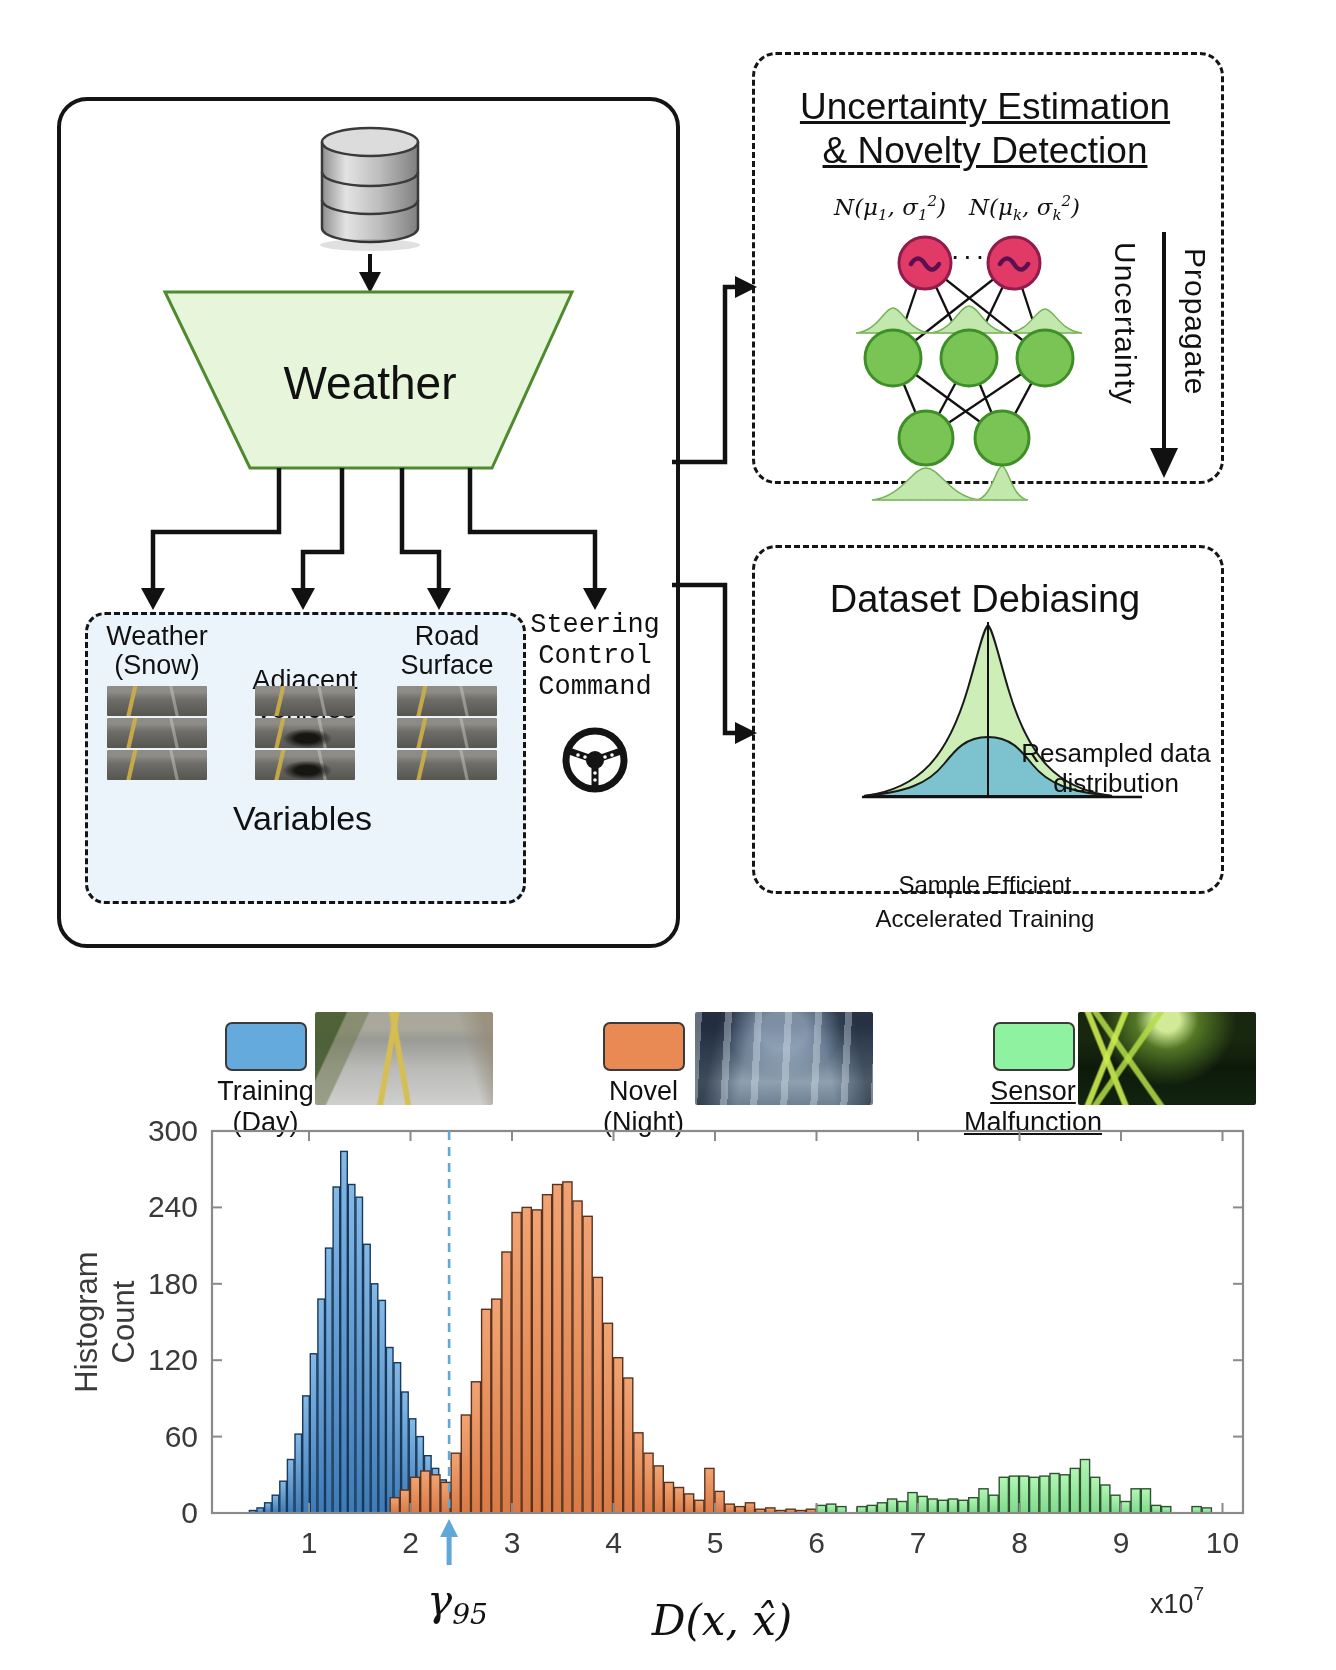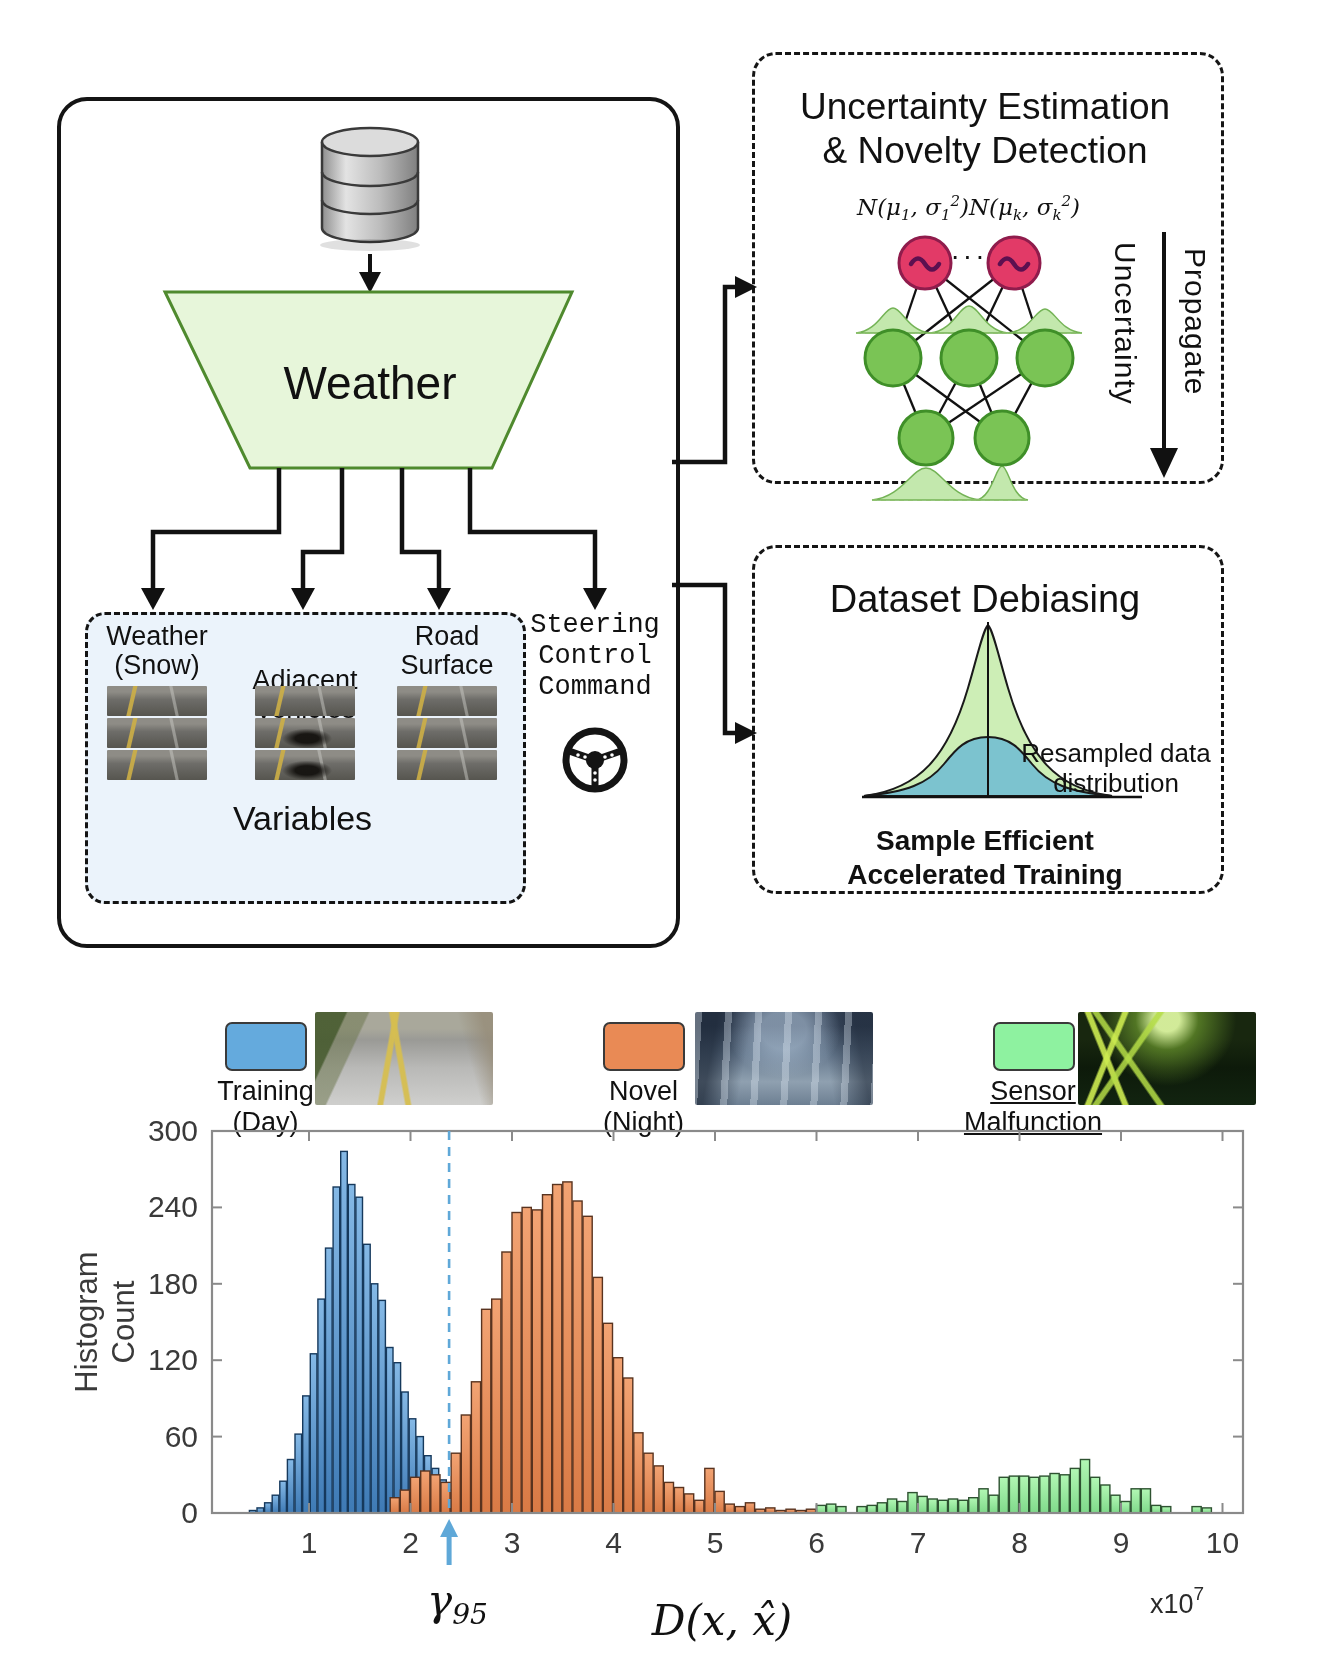--- a/index.html
+++ b/index.html
@@ -11,29 +11,29 @@
   .outer-box{left:57px;top:97px;width:615px;height:843px;border:4px solid #141414;border-radius:30px;background:#fff;}
   .latent-box{left:85px;top:612px;width:435px;height:286px;border:3.5px dashed #141414;border-radius:20px;background:#ebf3fb;}
   .dash-box{border:3px dashed #151515;border-radius:24px;background:#fff;}
   .ubox{left:752px;top:52px;width:466px;height:426px;}
   .dbox{left:752px;top:545px;width:466px;height:343px;}
   
   .enc-label{left:170px;top:356px;width:400px;font-size:46px;}
   .col-label{top:622px;width:150px;font-size:27px;line-height:29px;}
   .latent-caption{left:110px;top:800px;width:385px;font-size:34px;line-height:37px;}
   .steering-label{left:522px;top:610px;width:146px;font-size:27px;line-height:31px;font-family:Liberation Mono, monospace;}
-  .u-title{left:752px;top:85px;width:466px;font-size:37px;line-height:44px;}
+  .u-title{left:752px;top:85px;width:466px;font-size:37px;line-height:44px;text-decoration:underline;}
   .node-label{top:192px;width:130px;font-size:23px;font-family:"DejaVu Serif",serif;font-style:italic;}
   .node-label sub{font-size:15px;}
   .node-label sup{font-size:15px;}
   .nn-dots{left:947px;top:240px;width:44px;font-size:28px;letter-spacing:3px;}
   .vtext{writing-mode:vertical-rl;font-size:30px;letter-spacing:1px;}
   .d-title{left:752px;top:578px;width:466px;font-size:38px;}
   .resampled{left:1018px;top:738px;width:196px;font-size:26px;line-height:30px;}
-  .d-caption{left:752px;top:824px;width:466px;font-size:28px;line-height:34px;font-weight:bold;}
+  .d-caption{left:752px;top:868px;width:466px;font-size:24px;line-height:34px;}
   
   .swatch{width:78px;height:45px;border:2.5px solid #3a3a3a;border-radius:7px;}
   .legend-label{font-size:27px;line-height:31px;}
   .legend-img{width:178px;height:93px;border-radius:2px;}
   .img-day{background:
     linear-gradient(115deg, rgba(70,90,45,.9) 0 14%, rgba(110,120,80,.55) 15% 24%, transparent 25%),
     linear-gradient(100deg, transparent 40%, rgba(214,190,80,.95) 41% 43%, transparent 44%),
     linear-gradient(80deg, transparent 46%, rgba(214,190,80,.95) 47% 49%, transparent 50%),
     linear-gradient(255deg, rgba(150,140,120,.8) 0 6%, transparent 18%),
     linear-gradient(180deg,#a9a89b 0 18%,#9a9a96 30%,#b9b9b7 60%,#cfcfcd 100%);}
@@ -226,21 +226,21 @@
   <div class="abs ctr steering-label">
     <div>Steering</div>
     <div>Control</div>
     <div>Command</div>
   </div>
 
   <div class="abs ctr u-title">
     <div>Uncertainty Estimation</div>
     <div>&amp; Novelty Detection</div>
   </div>
-  <div class="abs ctr node-label" style="left:848px;">
+  <div class="abs ctr node-label" style="left:825px;">
     <span>N(μ</span><sub>1</sub><span>, σ</span><sub>1</sub><sup>2</sup><span>)</span>
   </div>
   <div class="abs ctr node-label" style="left:950px;text-align:right;">
     <span>N(μ</span><sub>k</sub><span>, σ</span><sub>k</sub><sup>2</sup><span>)</span>
   </div>
   <div class="abs ctr nn-dots">···</div>
   <div class="abs vtext" style="left:1178px;top:248px;height:220px;">Propagate</div>
   <div class="abs vtext" style="left:1108px;top:242px;height:236px;">Uncertainty</div>
 
   <div class="abs ctr d-title">Dataset Debiasing</div>

